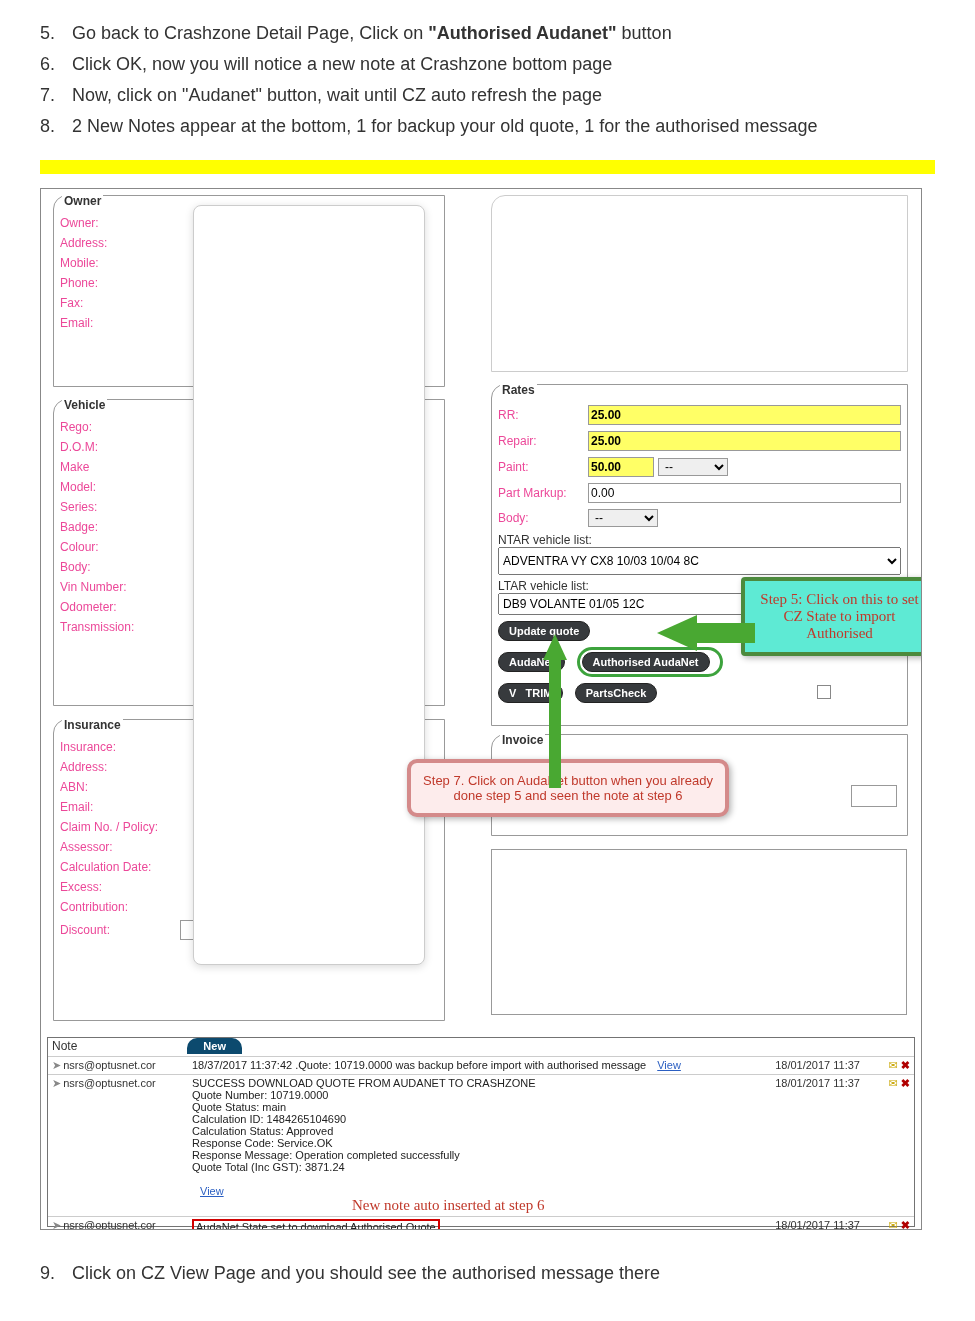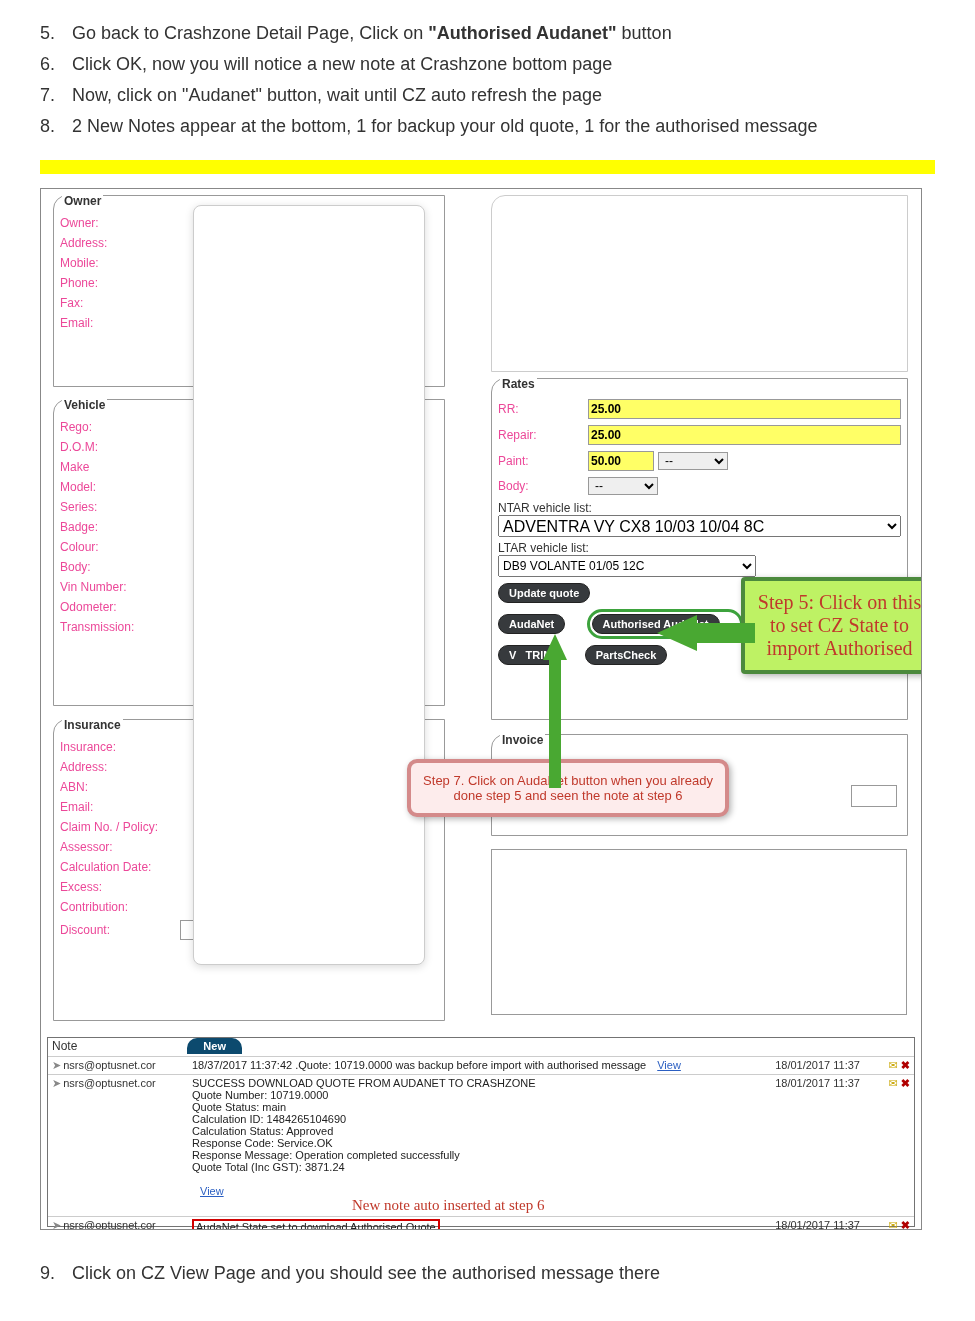--- a/index.html
+++ b/index.html
@@ -59,31 +59,31 @@
     position:absolute; background:#fff; border:1px solid #ccc;
     border-radius:8px; box-shadow: 0 2px 8px rgba(0,0,0,0.15);
   }
 
   .pill {
     display:inline-block; background:#373a3d; color:#fff;
     border-radius:12px; padding:3px 10px; font-size:11px; font-weight:bold;
     border:1px solid #222;
   }
   .pill-row { margin-top:6px; }
-  .pill-row .pill { margin-right:18px; }
+  .pill-row .pill { margin-right:8px; }
   .circle { border:3px solid #3da33d; border-radius:20px; display:inline-block; padding:2px; }
 
   .callout {
     position:absolute;
     border:4px solid #4c8a3d;
-    background:#bef264;
+    background:#5eead4;
     color:#c0392b;
     padding:10px 12px;
     font-family: Georgia, 'Times New Roman', serif;
-    font-size:20px;
+    font-size:15px;
     text-align:center;
     box-shadow: 2px 2px 6px rgba(0,0,0,0.3);
     border-radius:4px;
   }
   .callout.pink {
     border-color:#d48a8a;
     background:#fdecec;
     border-radius:10px;
     font-family: Arial, sans-serif;
     font-size:13px;
@@ -268,42 +268,46 @@
         </div>
       <div class="field-row">
           <label>Discount:</label>
         <input style="width: 60px; flex: 0 0 auto;">
         </div>
     </div>
   </div>
 
   <div style="position:absolute; left:450px; top:6px; width:415px; height:175px; border:1px solid #ccc; border-top-left-radius:14px;"></div>
 
-  <div class="panel" style="left:450px; top:189px; width:415px; height:340px;">
+  <div class="panel" style="left:450px; top:195px; width:415px; height:340px;">
     <span class="panel-title">Rates</span>
     <div class="inner">
       <div class="field-row">
           <label class="short">RR:</label>
         <input class="hl" value="25.00" style="">
         </div>
       <div class="field-row">
           <label class="short">Repair:</label>
         <input class="hl" value="25.00" style="">
         </div>
       <div class="field-row">
           <label class="short">Paint:</label>
         <input class="hl" style="width: 60px; flex: 0 0 auto;" value="50.00">
         <select style="margin-left:4px;width:70px;flex:none"><option>--</option></select>
         </div>
       <div class="field-row">
+          <label class="short">Part Markup:</label>
+        <input value="0.00" style="">
+        </div>
+      <div class="field-row">
           <label class="short">Body:</label>
         <select style="width:70px;flex:none"><option>--</option></select>
         </div>
       <div style="font-size:12px;margin-top:2px;">NTAR vehicle list:</div>
-      <select style="width:100%;height:22px;font-size:16px;"><option>ADVENTRA VY CX8 10/03 10/04 8C</option></select>
+      <select style="width:100%;height:28px;font-size:12px;"><option>ADVENTRA VY CX8 10/03 10/04 8C</option></select>
       <div style="font-size:12px;margin-top:4px;">LTAR vehicle list:</div>
       <select style="width:64%;height:22px;font-size:12px;"><option>DB9 VOLANTE 01/05 12C</option></select>
 
       <div class="pill-row">
         <span class="pill">Update quote</span>
       </div>
       <div class="pill-row">
         <span class="pill">AudaNet</span>
         <span class="circle">
           <span class="pill" style="line-height:1.1;text-align:center;">Authorised AudaNet</span>

